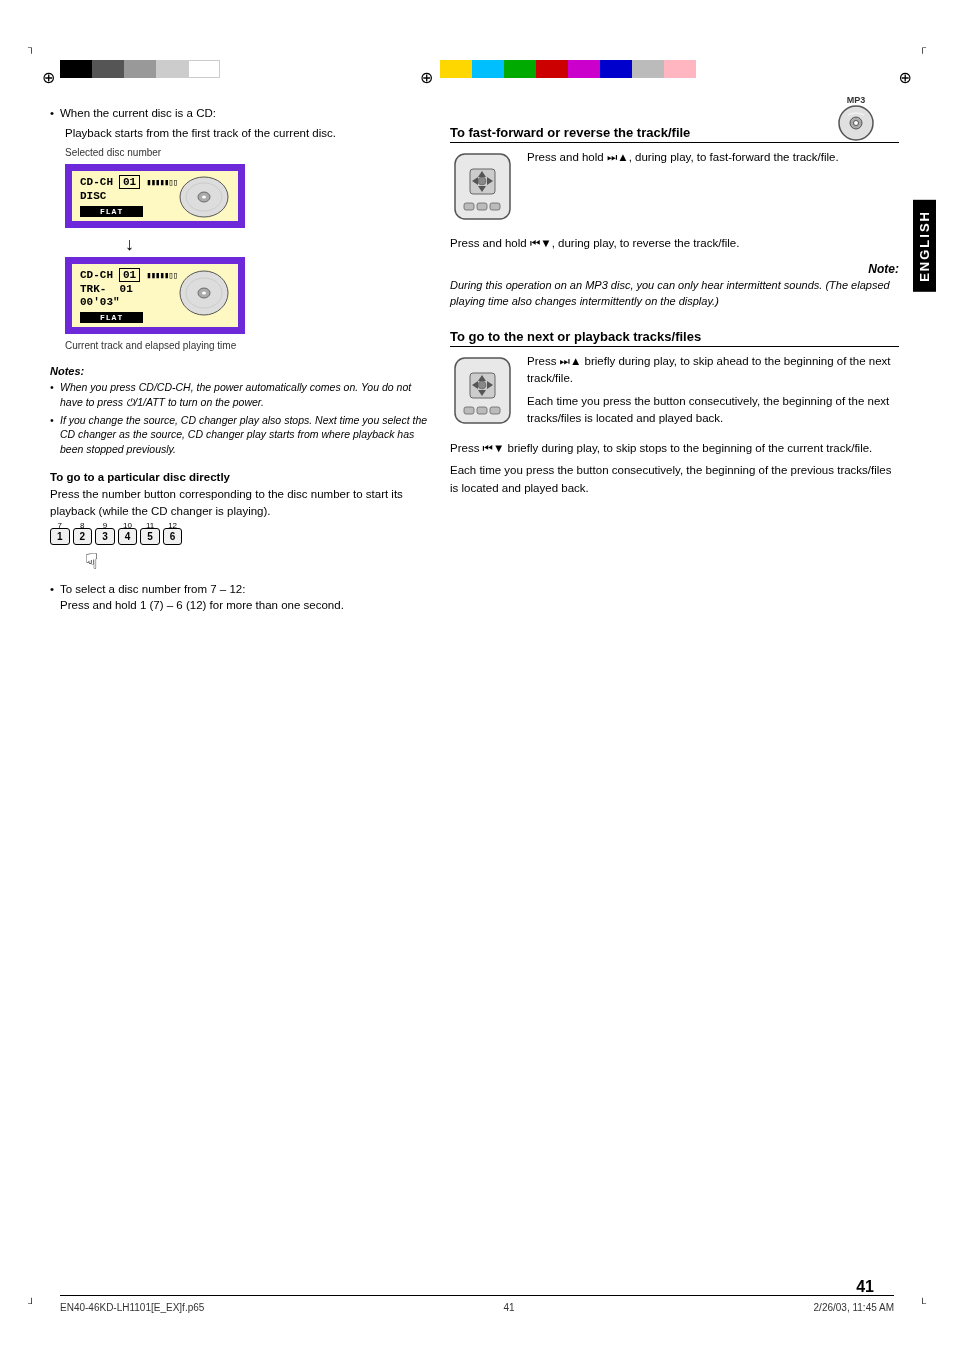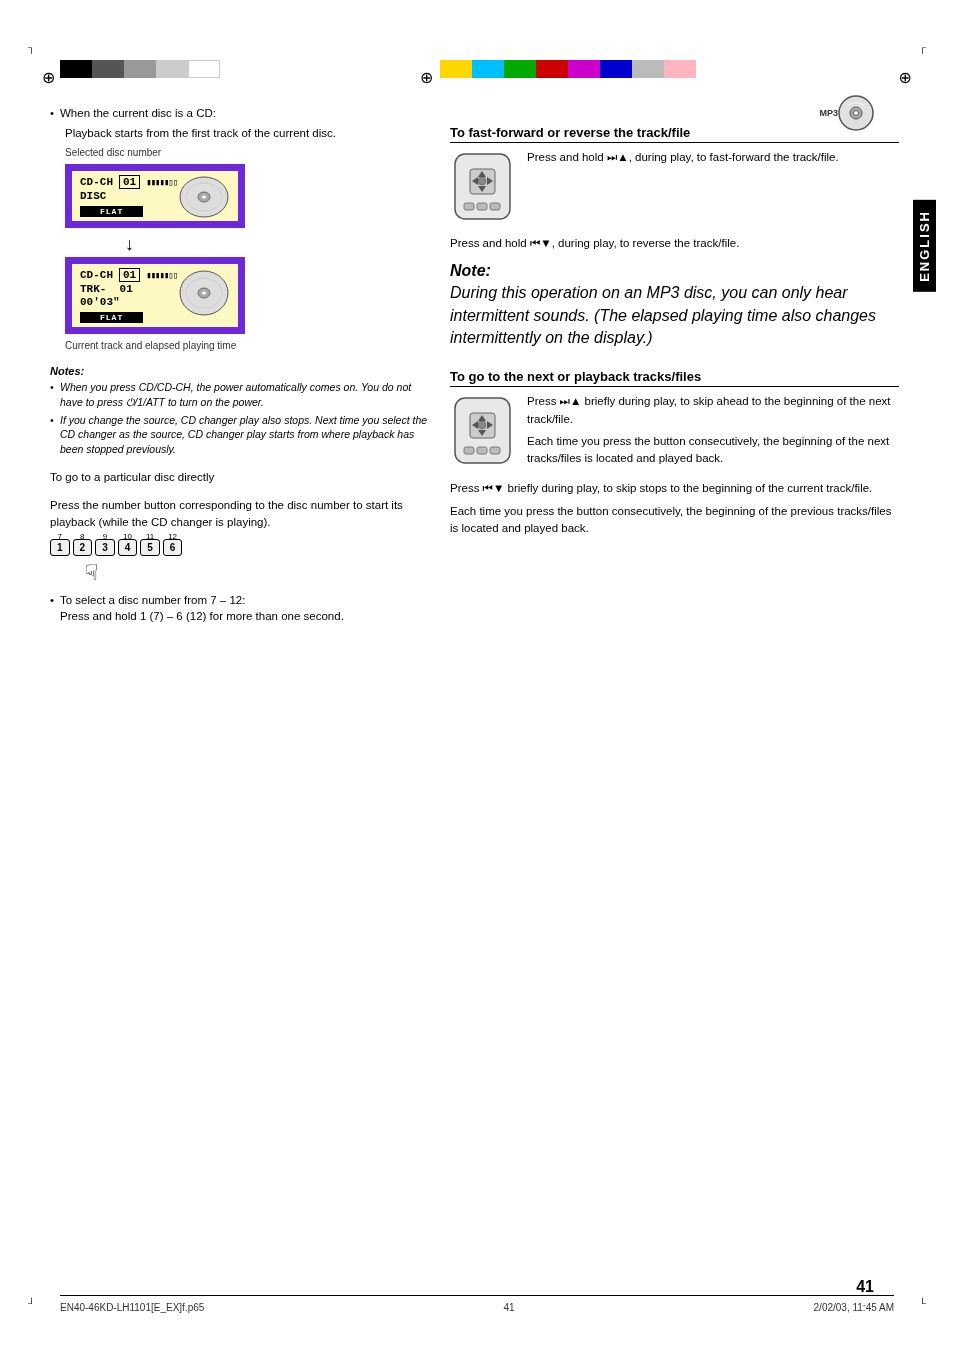--- a/index.html
+++ b/index.html
@@ -75,21 +75,21 @@
       font-size: 16px;
       color: #000;
     }
 
     
     .mp3-logo {
       position: absolute;
       top: 95px;
       right: 80px;
       display: flex;
-      flex-direction: row;
+      flex-direction: column;
       align-items: center;
       justify-content: flex-end;
     }
     .mp3-text {
       font-size: 9px;
       font-weight: bold;
       color: #333;
     }
     .mp3-disc {
       width: 36px;
@@ -189,22 +189,22 @@
     
     .section-heading {
       font-size: 13px;
       font-weight: bold;
       margin-bottom: 6px;
       border-bottom: 1px solid #000;
       padding-bottom: 2px;
     }
     .subsection-heading {
       font-size: 11.5px;
-      font-weight: normal;
-      margin-bottom: 14px;
+      font-weight: bold;
+      margin-bottom: 3px;
     }
 
     
     .bullet-item {
       margin-bottom: 4px;
       padding-left: 10px;
       position: relative;
       font-size: 11.5px;
       line-height: 1.4;
     }
@@ -284,29 +284,30 @@
       font-size: 11.5px;
       line-height: 1.5;
       margin-bottom: 5px;
     }
 
     .section-block {
       margin-bottom: 14px;
     }
 
     .note-italic {
-      font-size: 16px;
+      font-size: 11px;
       font-style: italic;
       line-height: 1.4;
     }
     .note-italic-heading {
-      font-size: 16px;
+      font-size: 12px;
       font-weight: bold;
       font-style: italic;
       margin-bottom: 2px;
+      text-align: right;
     }
 
     
     .disc-display {
       border: 7px solid #6d28d9;
       padding: 4px 8px;
       display: inline-block;
       min-width: 180px;
       background: #fef9c3;
       margin-bottom: 4px;
@@ -591,16 +592,16 @@
 
       </div>
     </div>
   </div>
 
   <div class="page-number">41</div>
 
   <div class="footer">
     <span>EN40-46KD-LH1101[E_EX]f.p65</span>
     <span>41</span>
-    <span>2/02/03, 11:45 AM</span>
+    <span>2/26/03, 11:45 AM</span>
   </div>
 
 </div>
 
 </body></html>

